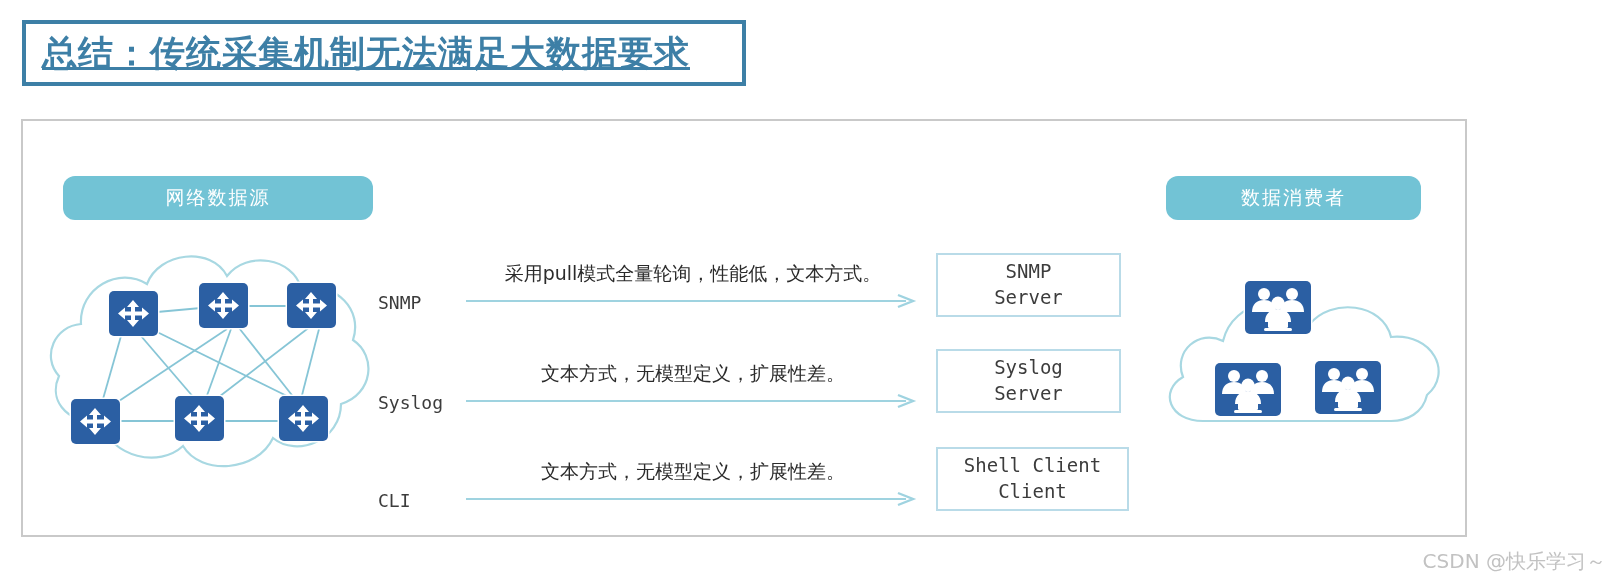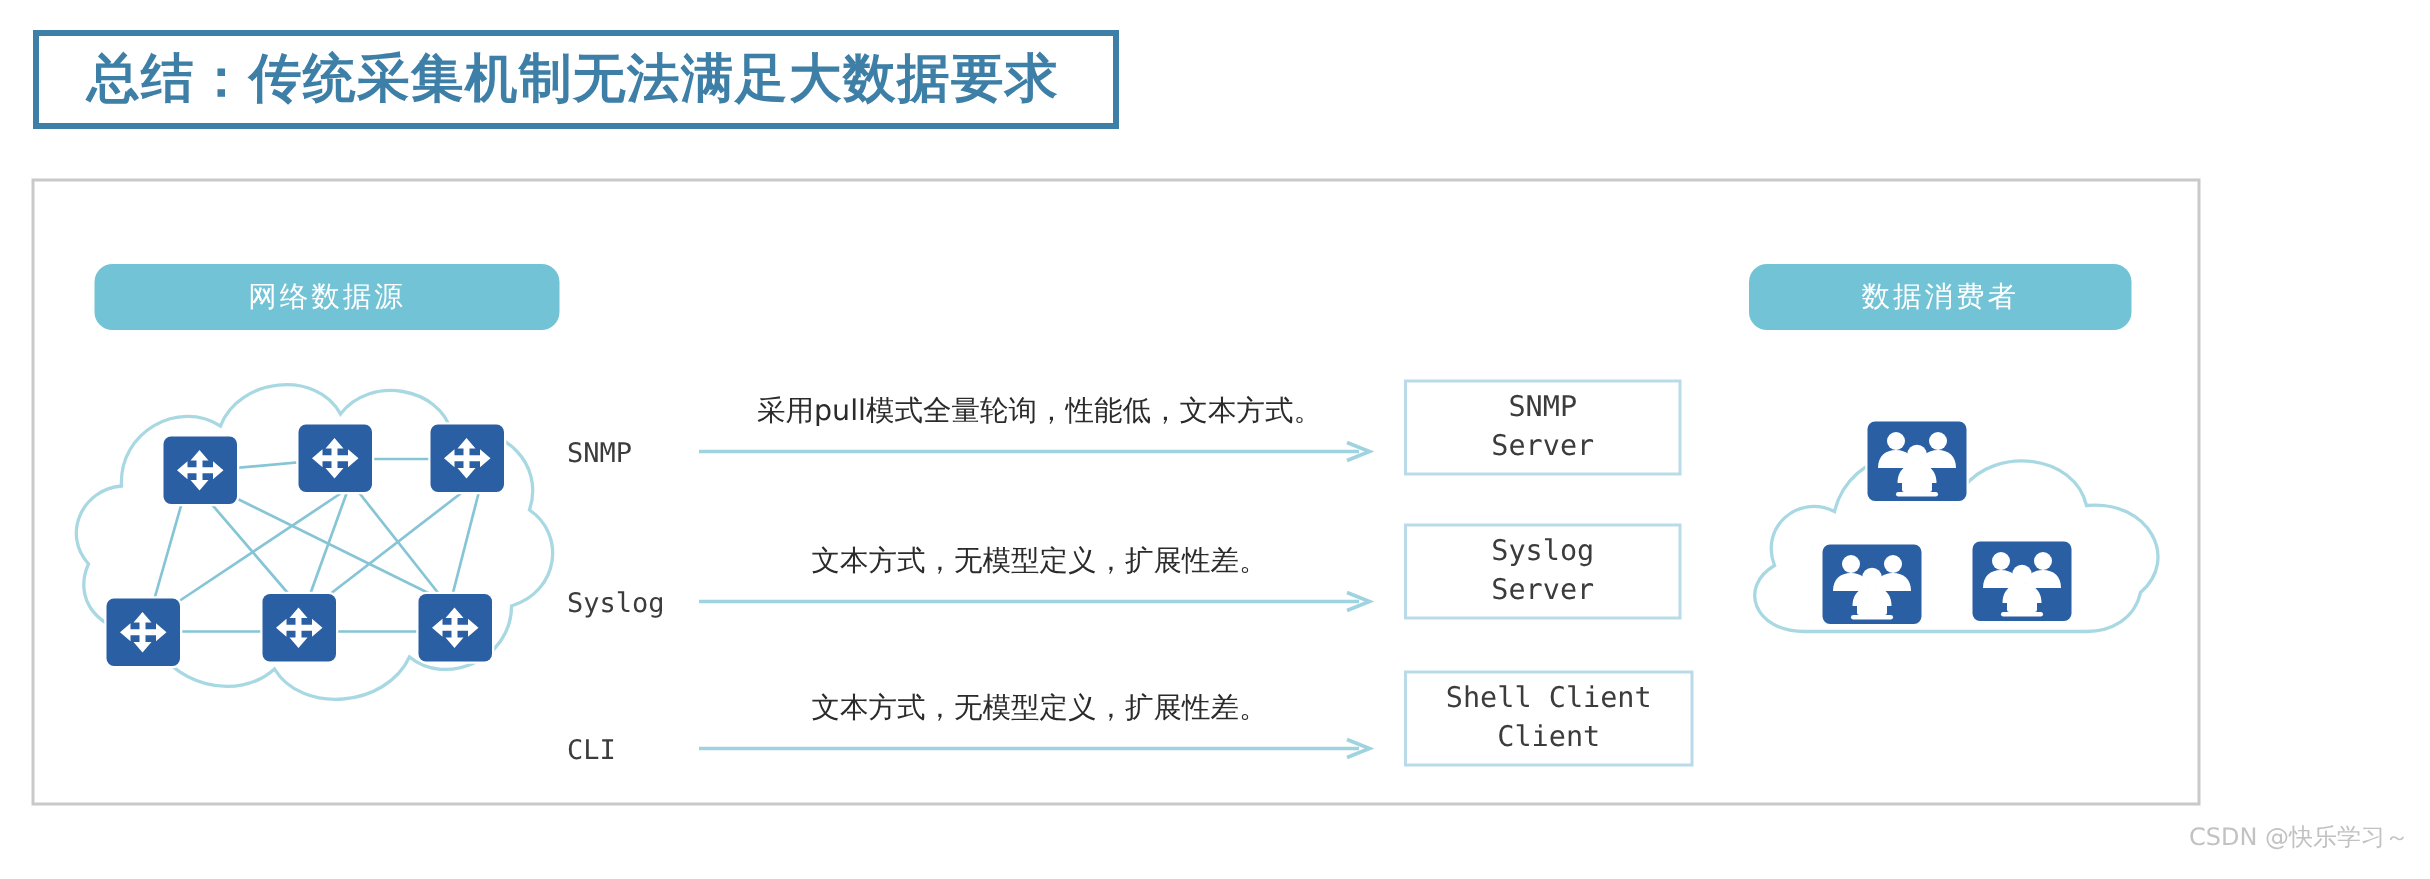--- a/index.html
+++ b/index.html
@@ -27,23 +27,24 @@
     display: flex;
     align-items: center;
     background: #ffffff;
   }
   #title-text {
     font-family: "DejaVu Sans", "Liberation Sans", sans-serif;
     font-size: 35px;
     font-weight: bold;
     color: #3d7fa6;
     letter-spacing: 1px;
-    padding-left: 32px;
+    padding-left: 16px;
     line-height: 1;
     white-space: nowrap;
+    text-decoration: underline;
   }
 
   
   #diagram-frame {
     position: absolute;
     left: 21px;
     top: 119px;
     width: 1446px;
     height: 418px;
     border: 2px solid #c9c9c9;
@@ -130,21 +131,21 @@
   #server-box-0 { left: 913px; top: 132px; width: 185px; height: 64px; }
   #server-box-1 { left: 913px; top: 228px; width: 185px; height: 64px; }
   #server-box-2 { left: 913px; top: 326px; width: 193px; height: 64px; }
 
   
   #watermark {
     position: absolute;
     right: 14px;
     top: 548px;
     font-family: "DejaVu Sans", "Liberation Sans", sans-serif;
-    font-size: 16px;
+    font-size: 20px;
     color: #c2c2c2;
     white-space: nowrap;
   }
 </style>
 </head>
 <body>
 
 <div id="title-banner">
   <div id="title-text">总结：传统采集机制无法满足大数据要求</div>
 </div>

